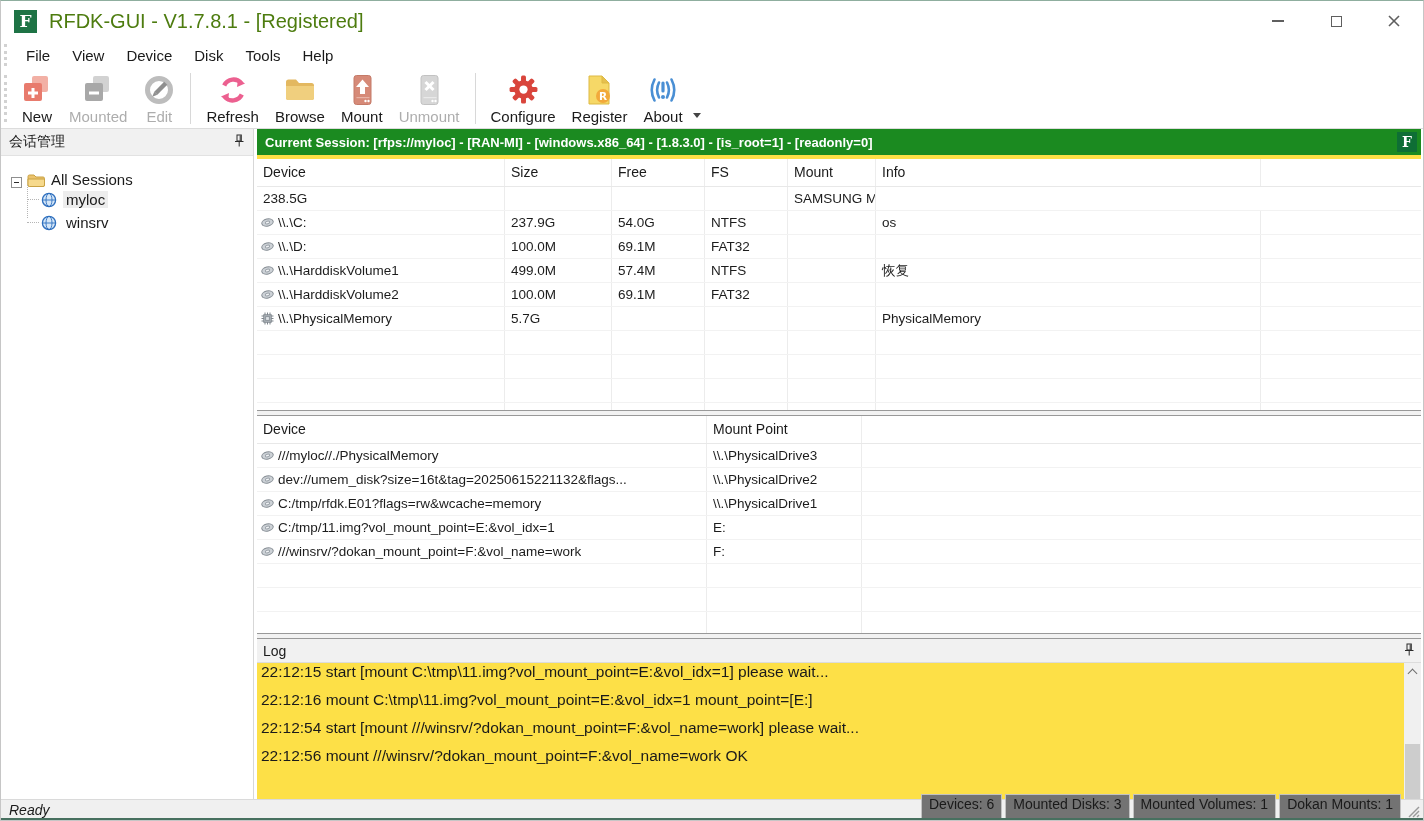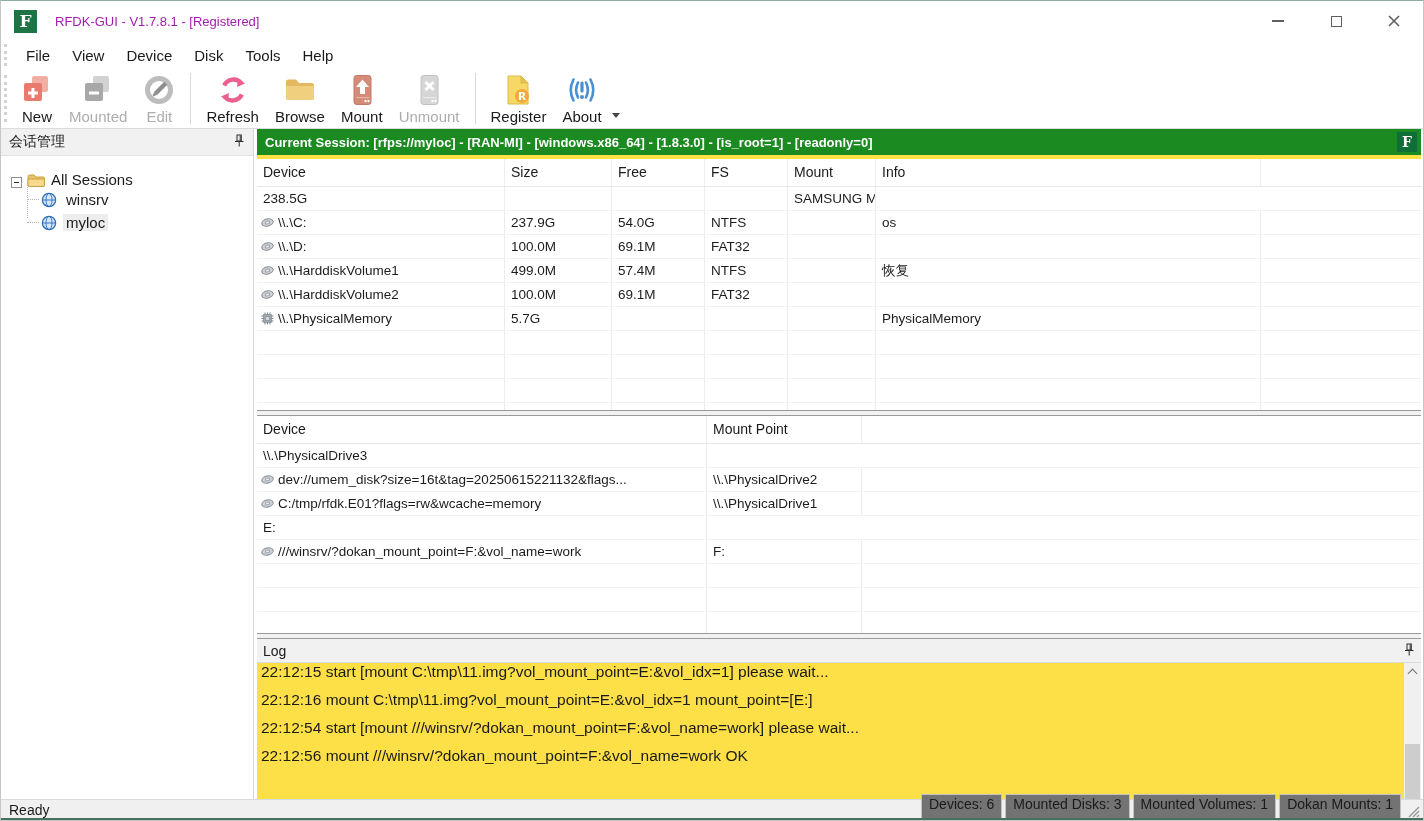--- a/index.html
+++ b/index.html
@@ -5,21 +5,21 @@
   html,body{margin:0;padding:0;background:#d8d8d8;}
   *{box-sizing:border-box;}
   .window{position:relative;width:1424px;height:821px;background:#fff;
     font-family:"Liberation Sans","DejaVu Sans",sans-serif;color:#1a1a1a;
     border:1px solid #c6c6c6;border-top:1px solid #8fae9f;overflow:hidden;}
   
   .titlebar{position:absolute;top:0;left:0;right:0;height:40px;background:#fff;display:flex;align-items:center;}
   .app-logo{width:23px;height:23px;margin-left:13px;background:#1e7345;color:#fff;
     font-family:"DejaVu Serif","Liberation Serif",serif;font-weight:bold;font-size:17px;
     display:flex;align-items:center;justify-content:center;}
-  .title-text{margin-left:18px;font-size:13px;color:#a21caf;}
+  .title-text{margin-left:12px;font-size:20px;color:#4d7c0f;}
   .win-controls{margin-left:auto;display:flex;height:100%;}
   .win-btn{width:58px;height:100%;display:flex;align-items:center;justify-content:center;}
   .glyph-min{width:12px;height:2px;background:#5f5f5f;}
   .glyph-max{width:11px;height:11px;border:1.5px solid #5f5f5f;}
   .glyph-close{stroke:#5f5f5f;stroke-width:1.6;}
   
   .menubar{position:absolute;top:40px;left:0;right:0;height:28px;background:#fff;display:flex;align-items:center;padding-left:14px;}
   .menubar::before{content:"";position:absolute;left:3px;top:3px;bottom:3px;border-left:3px dotted #d2d2d2;}
   .menu-item{padding:0 11px;font-size:15px;cursor:default;}
   
@@ -90,21 +90,21 @@
   .vscroll{position:absolute;top:24px;right:0;bottom:0;width:17px;background:#f0f0f0;}
   .varrow{position:absolute;left:0;width:17px;height:17px;display:flex;align-items:center;justify-content:center;}
   .varrow.up{top:0;}.varrow.down{bottom:0;}
   .chev{width:7px;height:7px;border-right:1.4px solid #6e6e6e;border-bottom:1.4px solid #6e6e6e;}
   .chev.up{transform:rotate(-135deg);margin-top:4px;}
   .chev.down{transform:rotate(45deg);margin-bottom:4px;}
   .vthumb{position:absolute;left:1px;right:1px;top:38%;height:31%;background:#cdcdcd;}
   
   .statusbar{position:absolute;left:0;right:0;top:798px;height:21px;background:#f0f0f0;border-top:1px solid #dadada;
     display:flex;align-items:center;font-size:14px;padding:0 3px 0 8px;}
-  .status-ready{flex:0 0 auto;}
+  .status-ready{flex:0 0 auto;font-style:italic;}
   .status-panels{margin-left:auto;display:flex;gap:3px;align-items:center;}
   .status-panel{border:1px solid #c2c2c2;background:#737373;padding:0 7px;height:32px;line-height:18px;white-space:nowrap;}
   .grip{width:14px;height:16px;margin-left:2px;}
   .bottom-strip{position:absolute;left:0;right:0;bottom:0;height:2px;background:#47705f;}
   svg text{font-family:"DejaVu Sans","Liberation Sans",sans-serif;}
 </style>
 </head>
 <body>
 
 <svg width="0" height="0" style="position:absolute" aria-hidden="true">
@@ -269,20 +269,35 @@
             <rect x="10.5" y="23" width="13" height="1.2" fill="#e9e9e9"></rect>
             <circle cx="19.5" cy="27" r="1.2" fill="#fff"></circle>
             <circle cx="22.5" cy="27" r="1.2" fill="#fff"></circle>
           </svg>
       </span>
         <span class="tlabel">Unmount</span>
     </div>
     <div class="tsep"></div>
     <div class="tbtn">
       <span class="ticon">
+        <svg width="33" height="33" viewBox="0 0 32 32">
+            <g fill="#d9453c">
+              <rect x="13.6" y="2.5" width="4.8" height="27" rx="1.5"></rect>
+              <rect x="13.6" y="2.5" width="4.8" height="27" rx="1.5" transform="rotate(45 16 16)"></rect>
+              <rect x="13.6" y="2.5" width="4.8" height="27" rx="1.5" transform="rotate(90 16 16)"></rect>
+              <rect x="13.6" y="2.5" width="4.8" height="27" rx="1.5" transform="rotate(135 16 16)"></rect>
+              <circle cx="16" cy="16" r="9"></circle>
+            </g>
+            <circle cx="16" cy="16" r="4" fill="#fff"></circle>
+          </svg>
+      </span>
+        <span class="tlabel">Configure</span>
+    </div>
+    <div class="tbtn">
+      <span class="ticon">
         <svg width="32" height="32" viewBox="0 0 32 32">
             <path d="M6 2 h13 l7 7 v21 H6z" fill="#f6d867" stroke="#ddb945"></path>
             <path d="M19 2 v7 h7z" fill="#e6c04f" stroke="#ddb945"></path>
             <circle cx="20" cy="22" r="7" fill="#f2a93b"></circle>
             <text x="20" y="26" font-size="10.5" font-weight="bold" fill="#fff" text-anchor="middle">R</text>
           </svg>
       </span>
         <span class="tlabel">Register</span>
     </div>
     <div class="tbtn">
@@ -318,31 +333,31 @@
         <div class="tree-root">
           <span class="expander">
               <i></i>
             </span>
           <svg class="i18" viewBox="0 0 18 15">
               <use href="#sym-folder"></use>
             </svg>
           <span class="nlabel">All Sessions</span>
         </div>
         <div class="children">
+          <div class="tree-node selected">
+            <svg class="i16" viewBox="0 0 16 16">
+                <use href="#sym-globe"></use>
+              </svg>
+            <span class="nlabel">myloc</span>
+          </div>
           <div class="tree-node">
             <svg class="i16" viewBox="0 0 16 16">
                 <use href="#sym-globe"></use>
               </svg>
             <span class="nlabel">winsrv</span>
-          </div>
-          <div class="tree-node selected">
-            <svg class="i16" viewBox="0 0 16 16">
-                <use href="#sym-globe"></use>
-              </svg>
-            <span class="nlabel">myloc</span>
           </div>
         </div>
       </div>
     </div>
 
     <div class="content">
 
       <div class="session-bar">
         <span>Current Session: [rfps://myloc] - [RAN-MI] - [windows.x86_64] - [1.8.3.0] - [is_root=1] - [readonly=0]</span>
         <span class="session-badge">F</span>
@@ -486,20 +501,28 @@
 
       <div class="splitter split1"></div>
 
       <div class="table mount-table">
         <div class="mgrid thead">
           <div class="th">Device</div>
           <div class="th">Mount Point</div>
           <div class="th"></div>
         </div>
         <div class="mgrid trow">
+          <div class="td first">
+              <span class="ricon">
+                <svg class="i13" viewBox="0 0 13 13">
+                  <use href="#sym-disk"></use>
+                </svg>
+              </span>
+              <span class="ctext">///myloc//./PhysicalMemory</span>
+            </div>
           <div class="td">\\.\PhysicalDrive3</div>
           <div class="td"></div>
         </div>
         <div class="mgrid trow">
           <div class="td first">
               <span class="ricon">
                 <svg class="i13" viewBox="0 0 13 13">
                   <use href="#sym-disk"></use>
                 </svg>
               </span>
@@ -514,20 +537,28 @@
                 <svg class="i13" viewBox="0 0 13 13">
                   <use href="#sym-disk"></use>
                 </svg>
               </span>
               <span class="ctext">C:/tmp/rfdk.E01?flags=rw&amp;wcache=memory</span>
             </div>
           <div class="td">\\.\PhysicalDrive1</div>
           <div class="td"></div>
         </div>
         <div class="mgrid trow">
+          <div class="td first">
+              <span class="ricon">
+                <svg class="i13" viewBox="0 0 13 13">
+                  <use href="#sym-disk"></use>
+                </svg>
+              </span>
+              <span class="ctext">C:/tmp/11.img?vol_mount_point=E:&amp;vol_idx=1</span>
+            </div>
           <div class="td">E:</div>
           <div class="td"></div>
         </div>
         <div class="mgrid trow">
           <div class="td first">
               <span class="ricon">
                 <svg class="i13" viewBox="0 0 13 13">
                   <use href="#sym-disk"></use>
                 </svg>
               </span>

